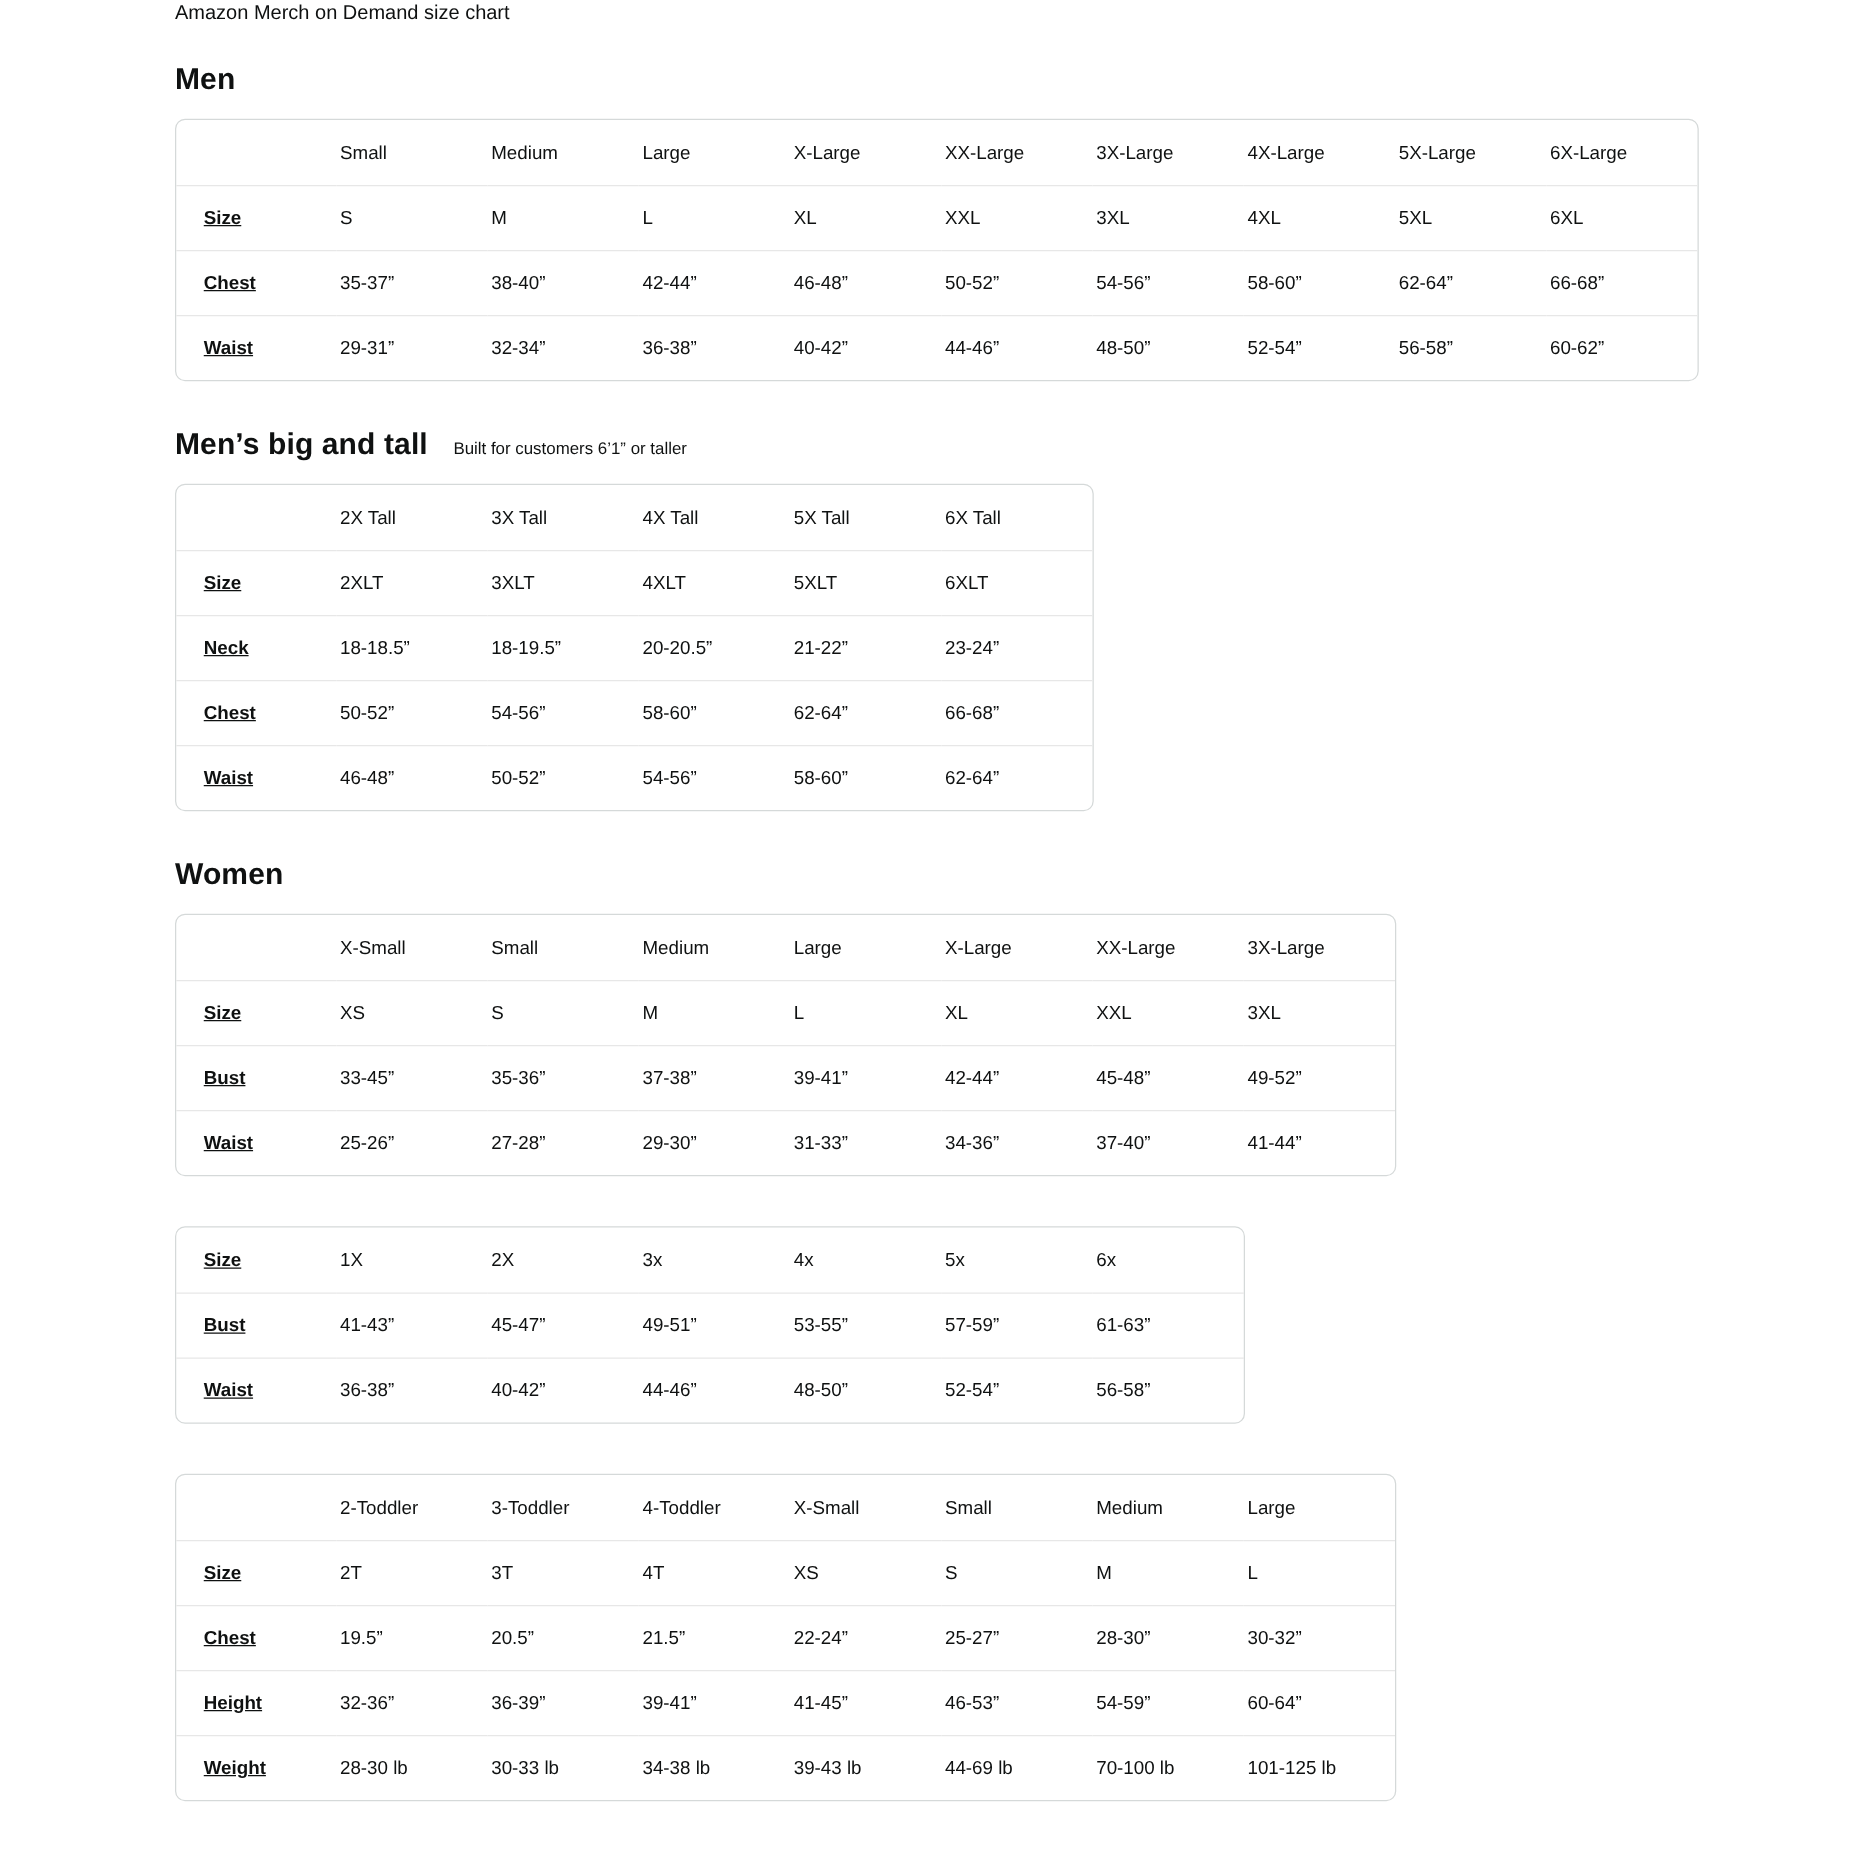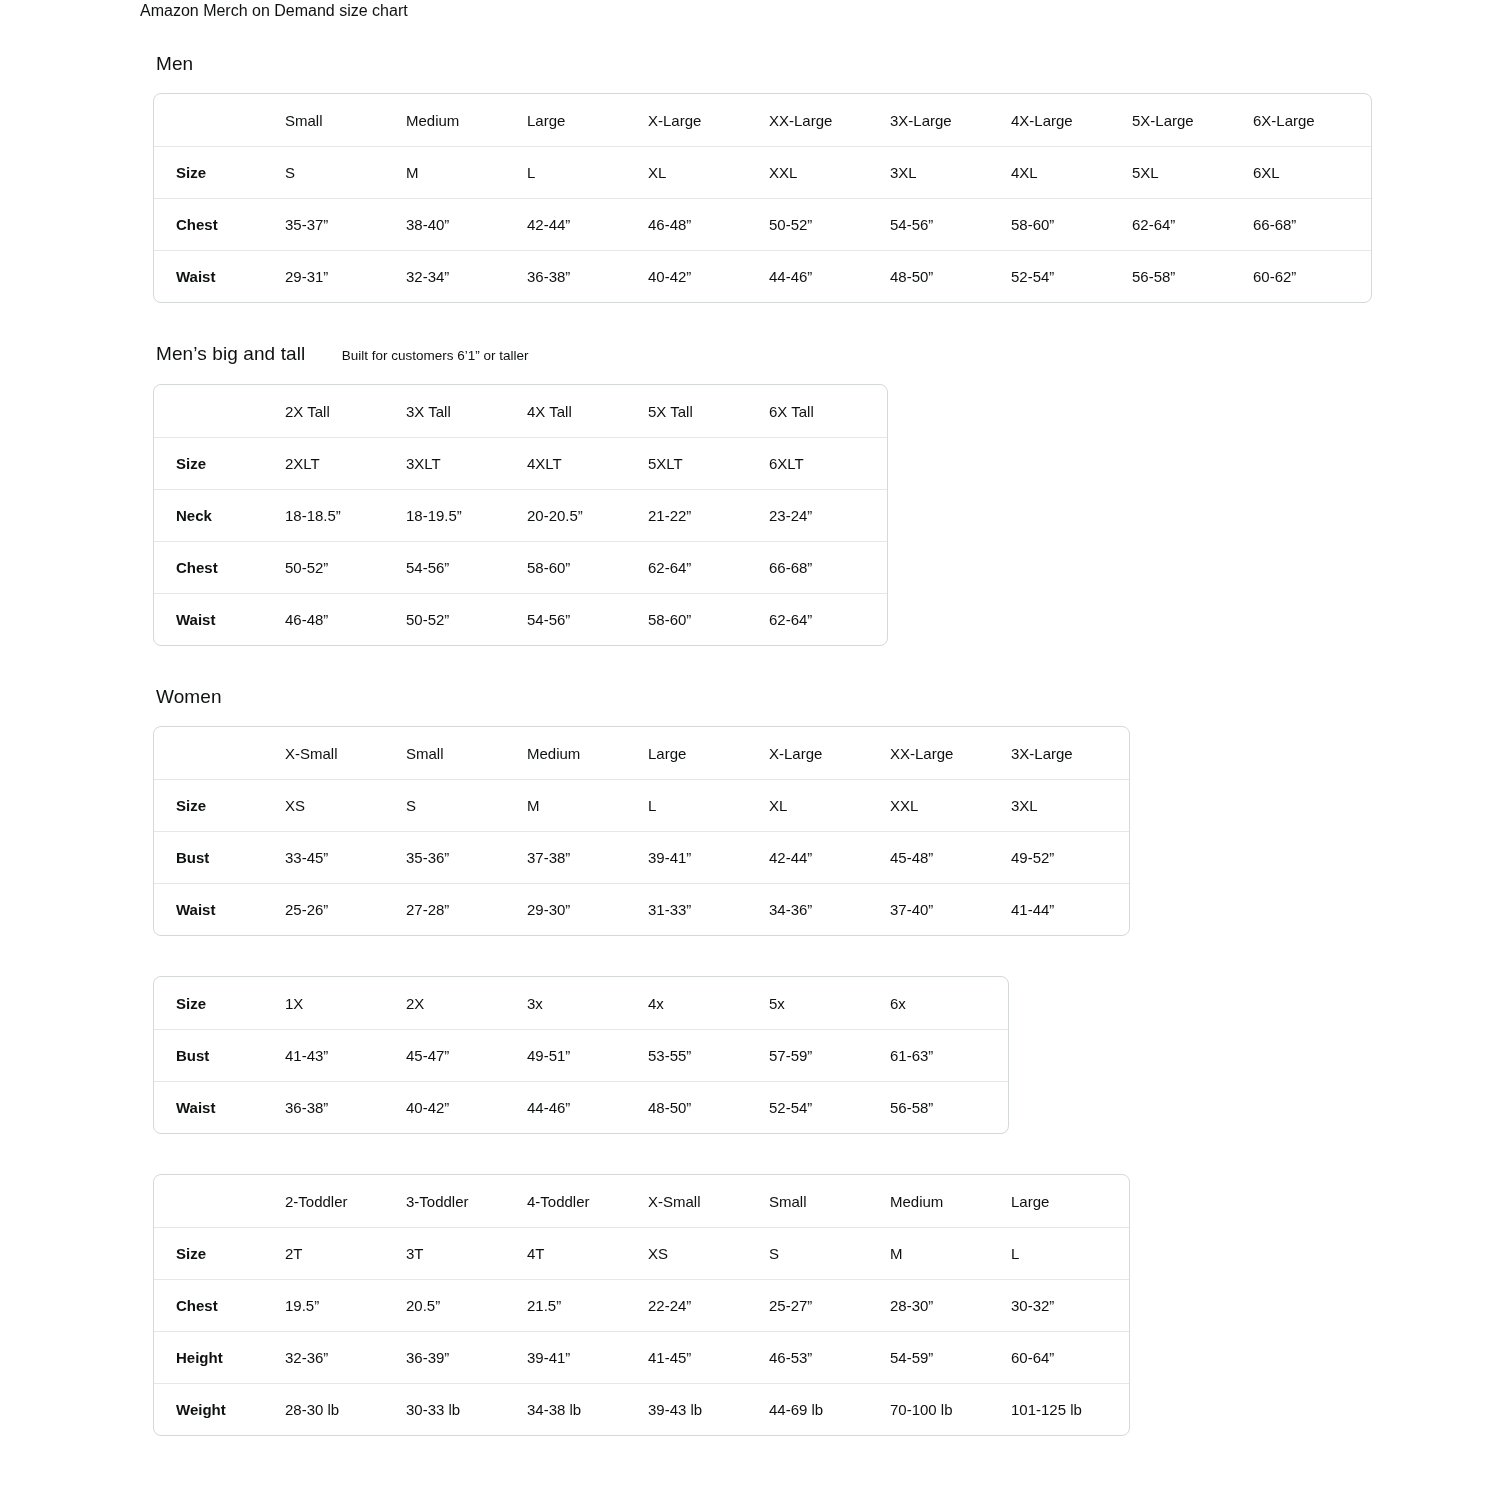--- a/index.html
+++ b/index.html
@@ -14,52 +14,52 @@
   .page-title {
     font-size: 16px;
     line-height: 19px;
     margin: 0;
   }
   .section { margin-top: 40px; }
   .section:first-of-type { margin-top: 33px; }
   .sec-head { margin: 0 0 17px 0; line-height: 22px; }
   .sec-title {
     display: inline;
-    font-size: 19px;
-    font-weight: 400;
-    margin: 16px;
+    font-size: 24px;
+    font-weight: 700;
+    margin: 0;
     letter-spacing: 0.1px;
   }
   .sec-sub {
     font-size: 13.5px;
     margin-left: 16px;
     color: #0F1111;
     text-align: right;
   }
   table.size-table {
     table-layout: fixed;
     border-collapse: separate;
     border-spacing: 0;
     border: 1px solid #D5D9D9;
     border-radius: 8px;
     font-size: 15px;
-    margin-left: 13px;
   }
   table.size-table th, table.size-table td {
     height: 52px;
     text-align: left;
     vertical-align: middle;
     font-weight: 400;
     padding: 0 4px 0 3px;
     white-space: nowrap;
     overflow: hidden;
   }
   table.size-table th.row-label, table.size-table th.corner {
     padding-left: 22px;
     font-weight: 700;
+    text-decoration: underline;
   }
   table.size-table tr:not(.first-row) > th,
   table.size-table tr:not(.first-row) > td {
     border-top: 1px solid #E7E7E7;
   }
 </style>
 </head>
 <body>
 
 <div class="page">

